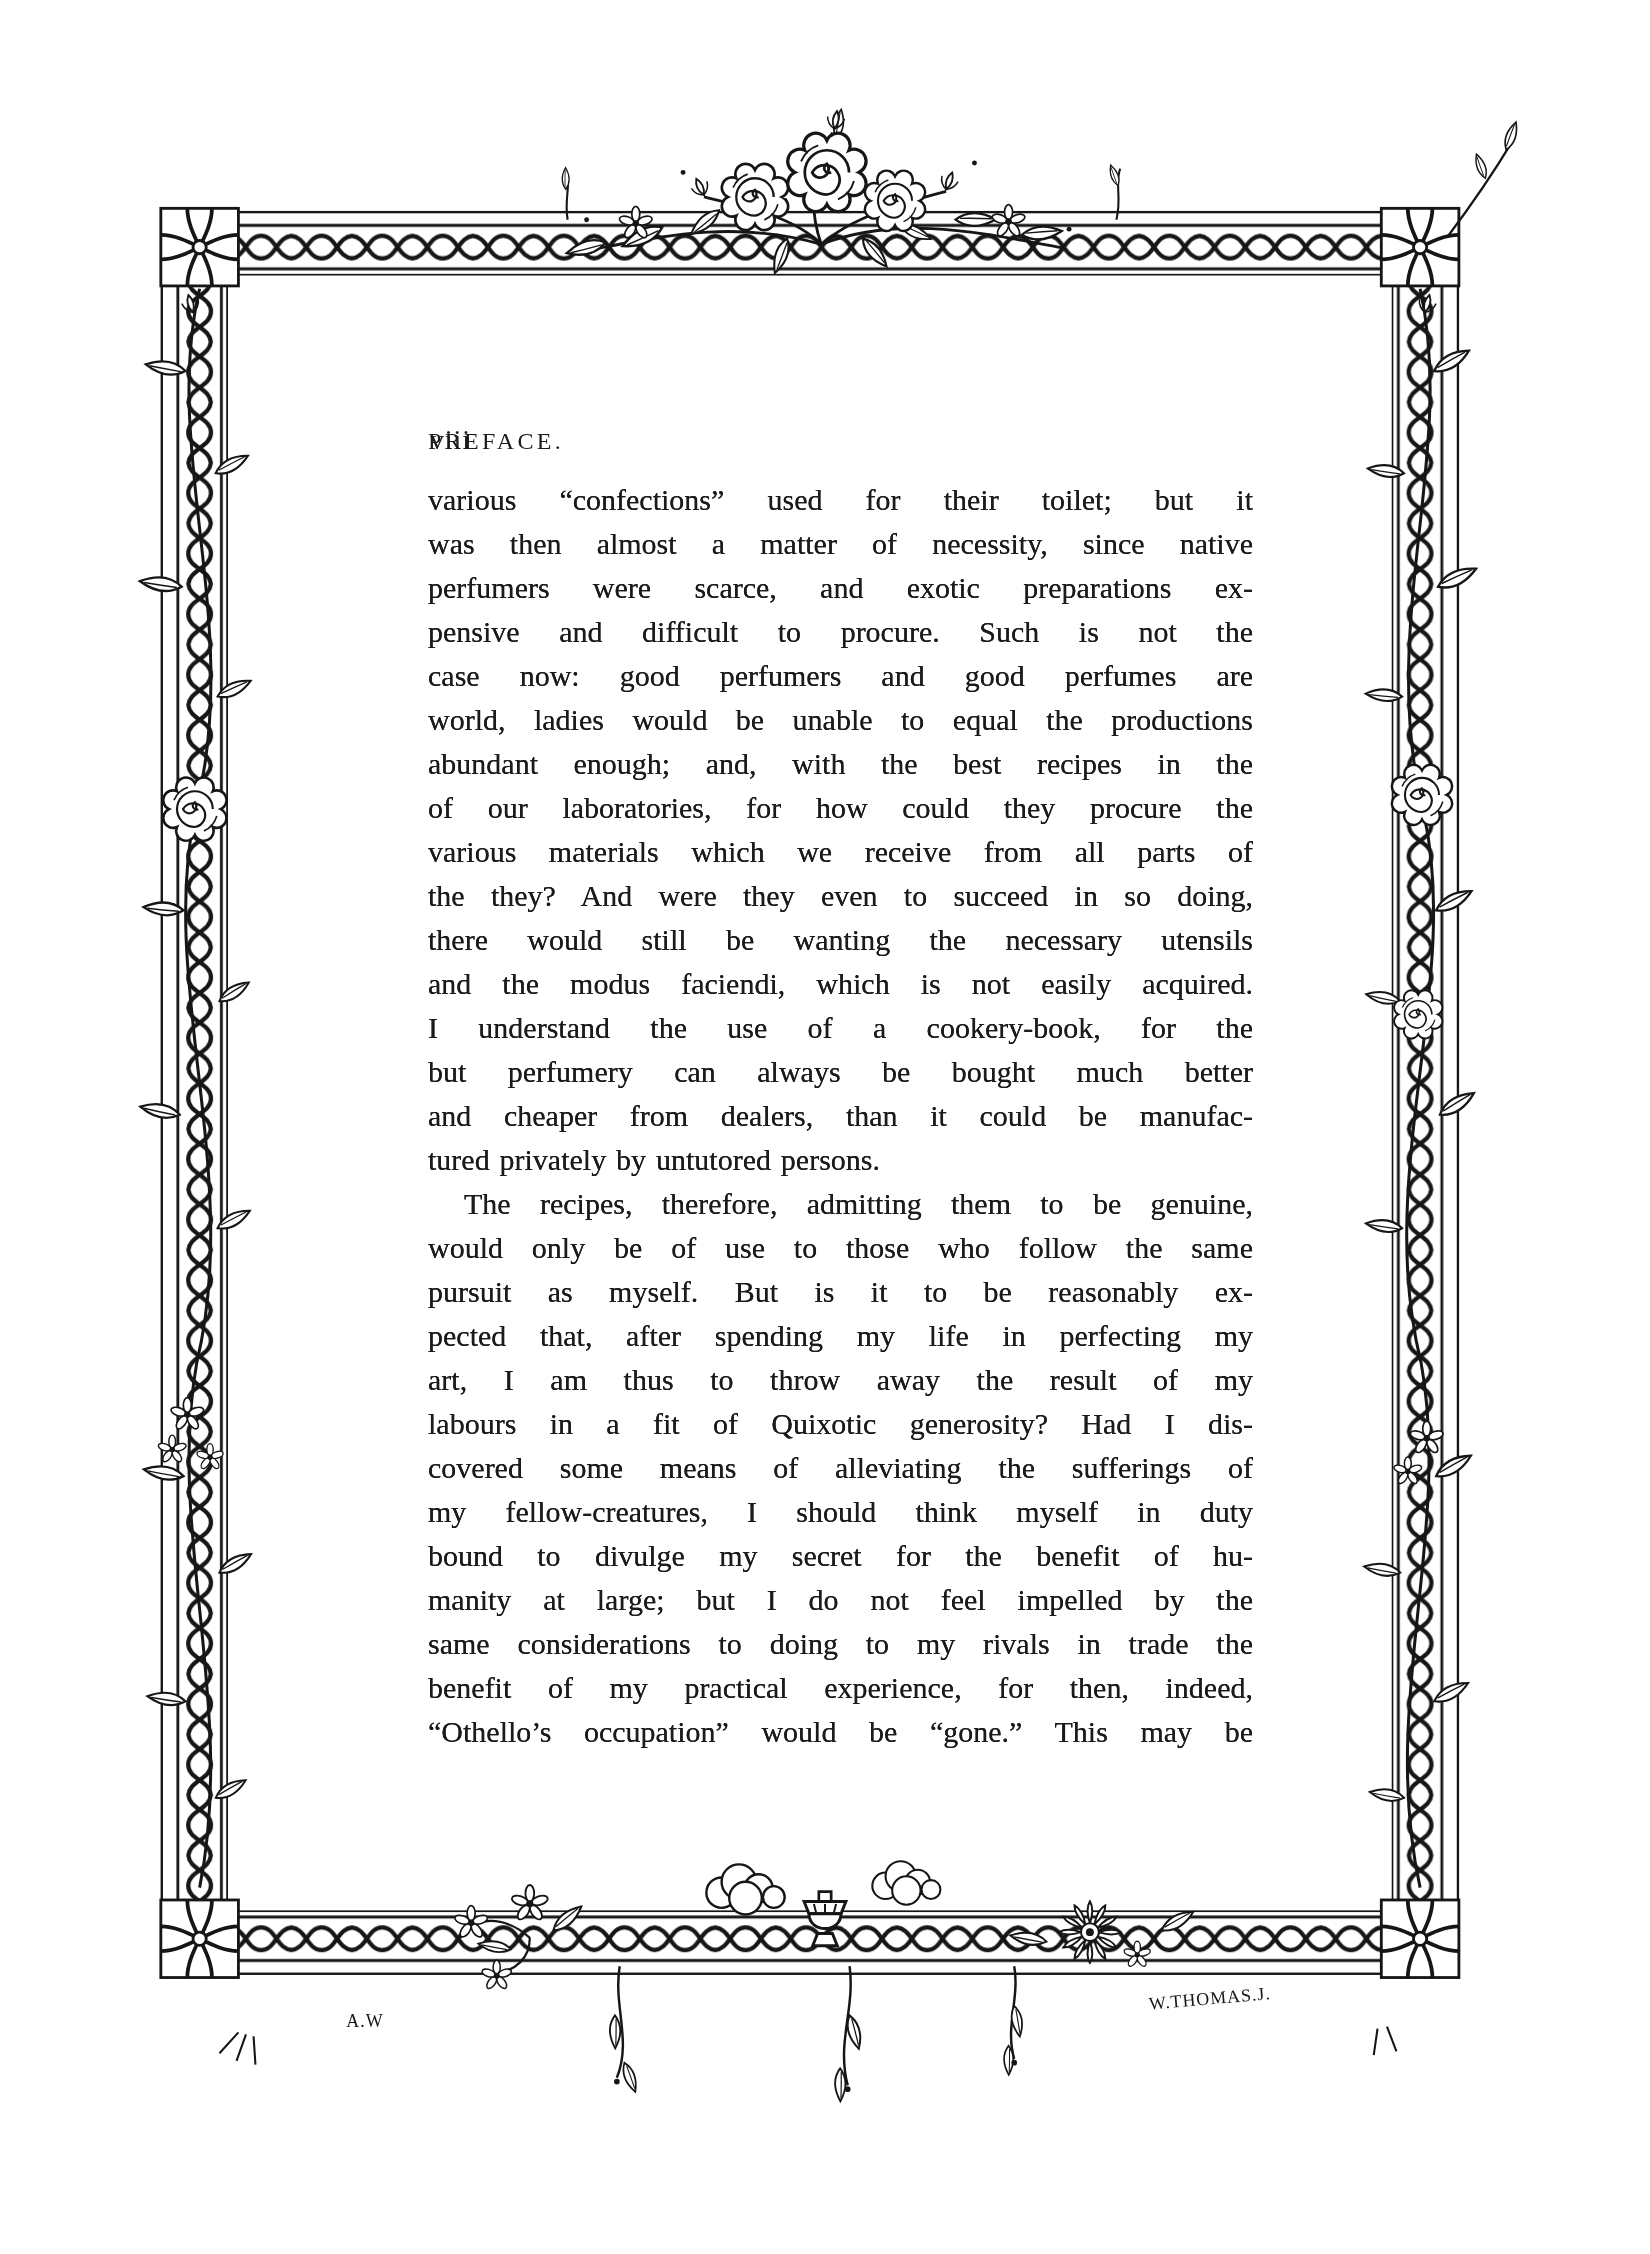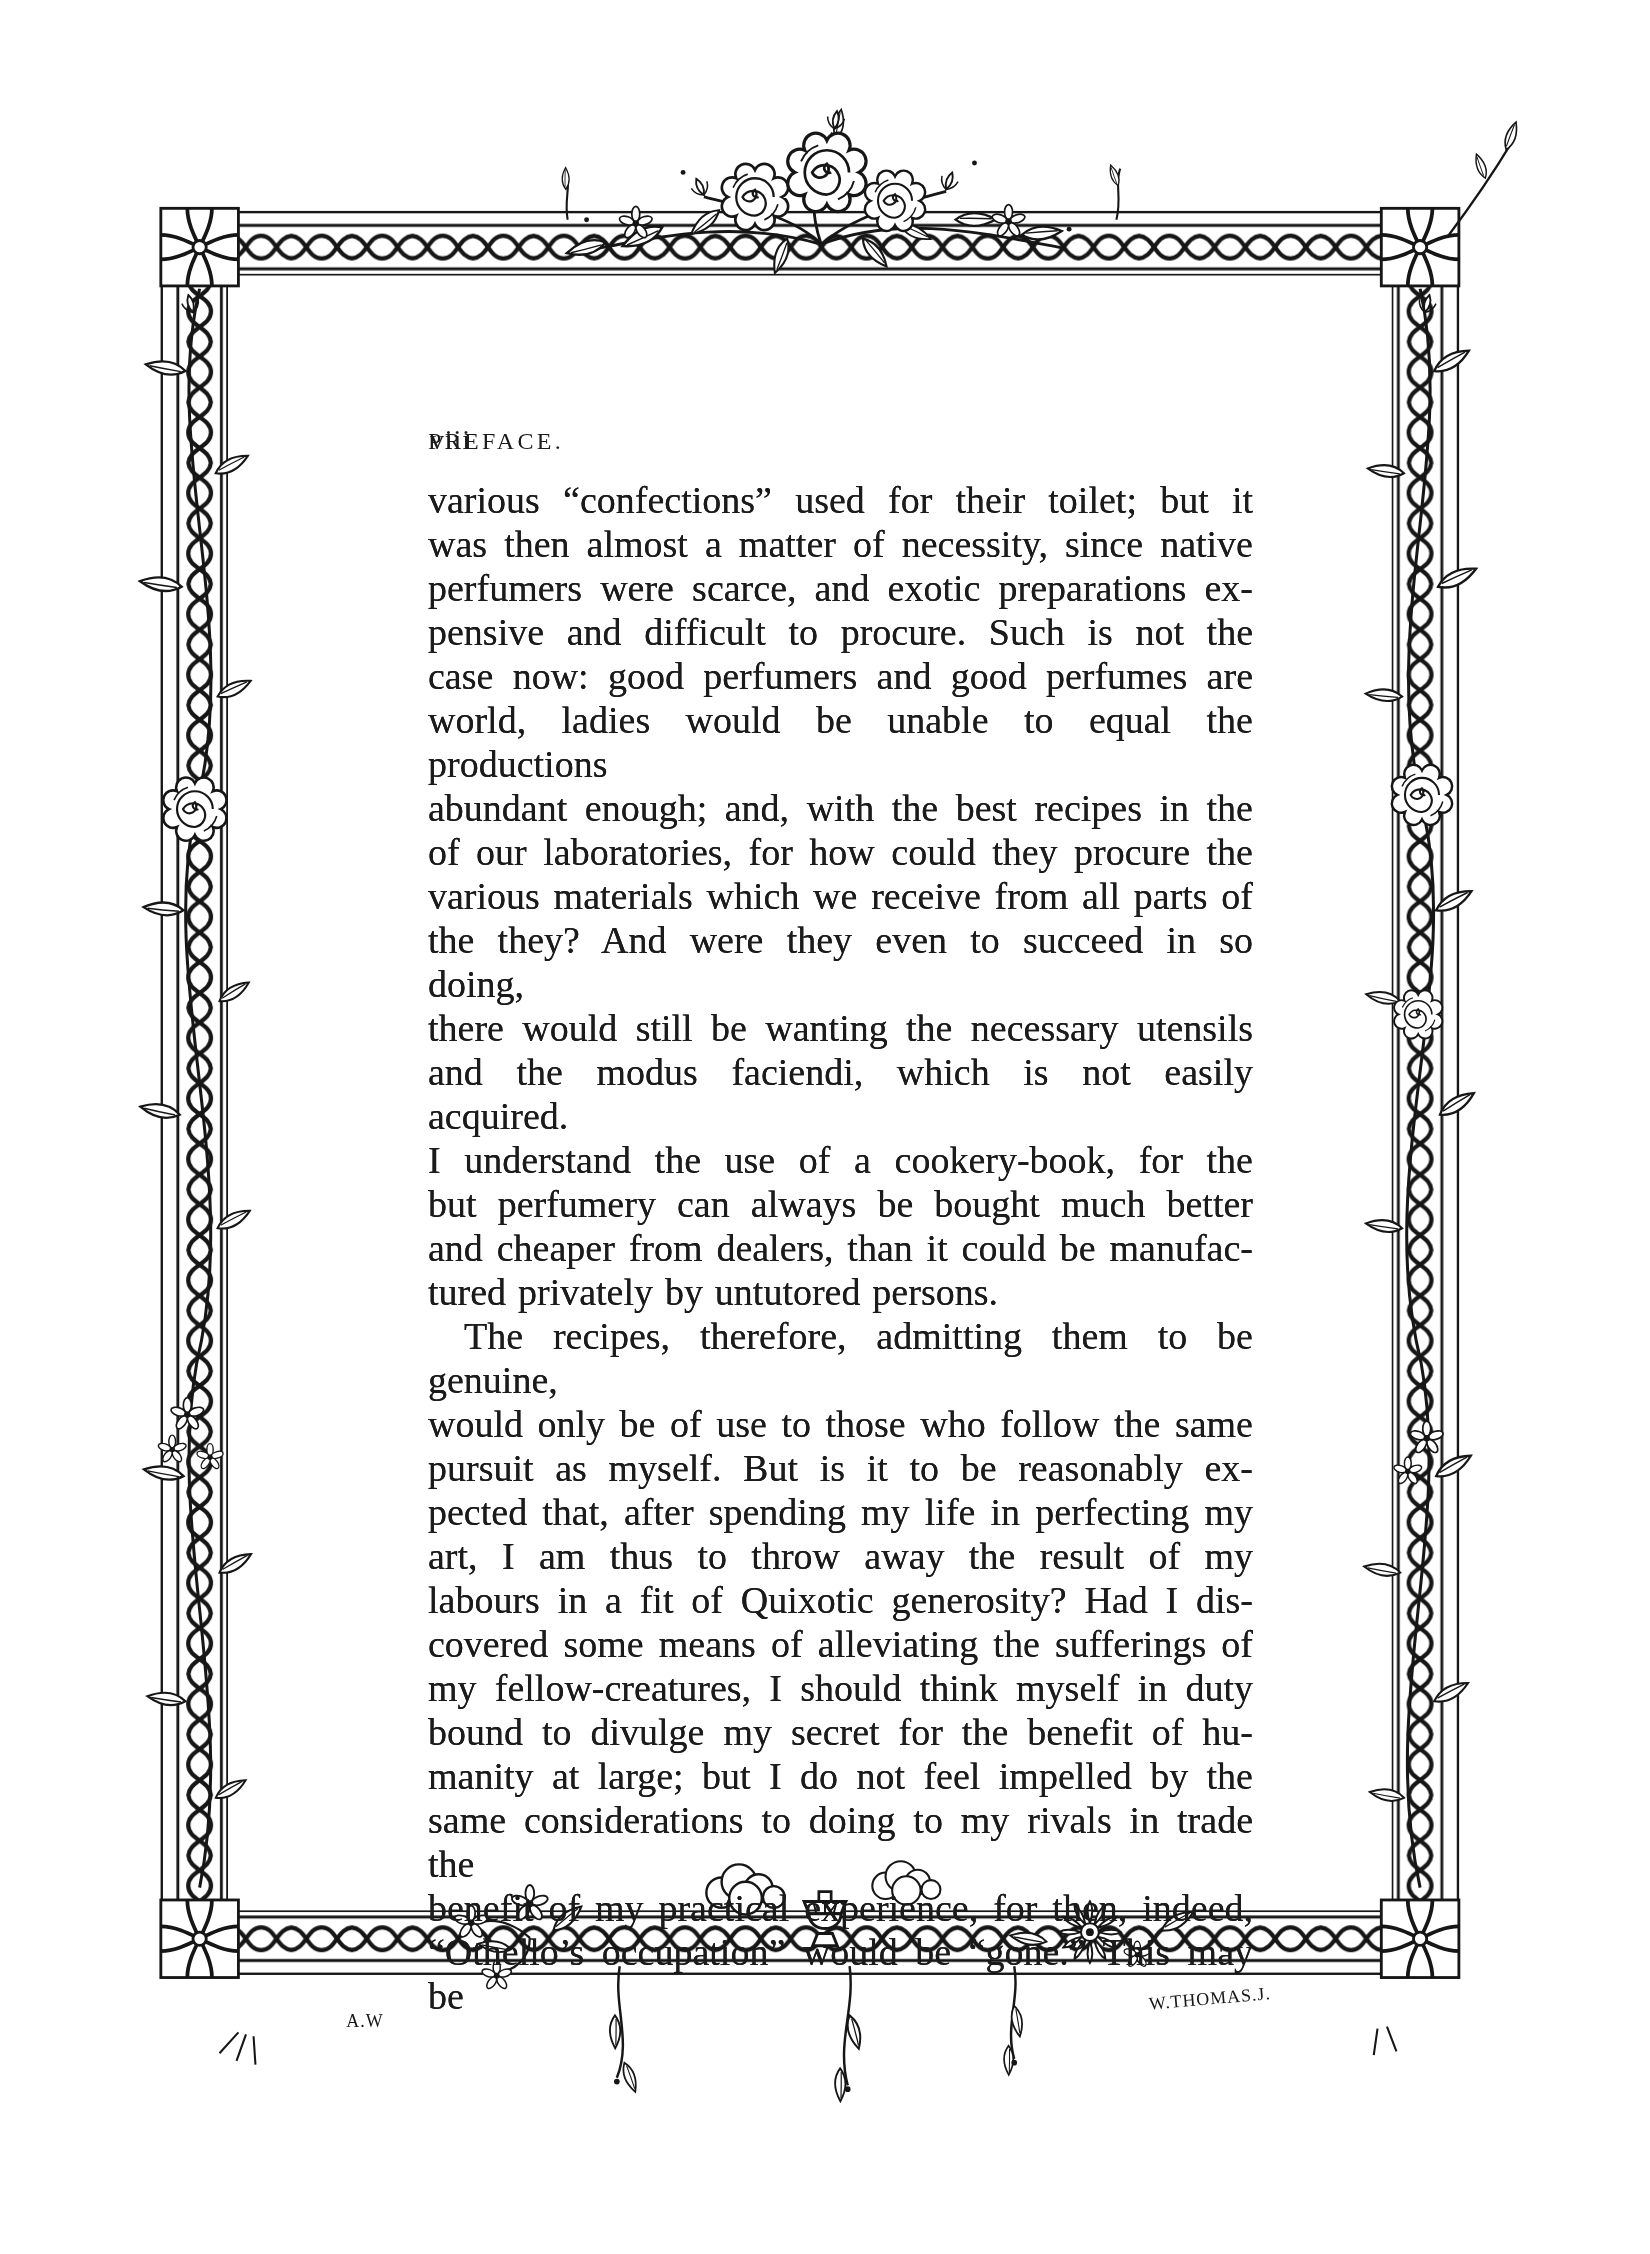--- a/index.html
+++ b/index.html
@@ -9,21 +9,21 @@
     background:#ffffff;color:#1b1b1b;
     font-family:"Liberation Serif","DejaVu Serif",serif;
   }
   .border-svg{position:absolute;left:0;top:0;width:1650px;height:2254px}
   .text-block{position:absolute;left:428px;top:422px;width:825px}
   .header{position:relative;height:36px;margin-bottom:20px}
   .page-number{position:absolute;left:1.9px;top:1.9px;font-size:28px;letter-spacing:0.9px}
   .header-title{position:absolute;left:0;right:0;top:5.7px;font-size:24px;letter-spacing:3.3px}
   .para{margin:0}
   .line{
-    font-size:38px;line-height:44px;
+    font-size:30px;line-height:44px;
     text-align:justify;text-align-last:justify;
     word-spacing:2.4px;
     text-shadow:0 0 0.4px currentColor;
   }
   .line.no-just{text-align-last:left}
   .line.indent{text-indent:36px}
   .it{}
   .sig{font-family:"Liberation Serif",serif}
 </style>
 </head>

